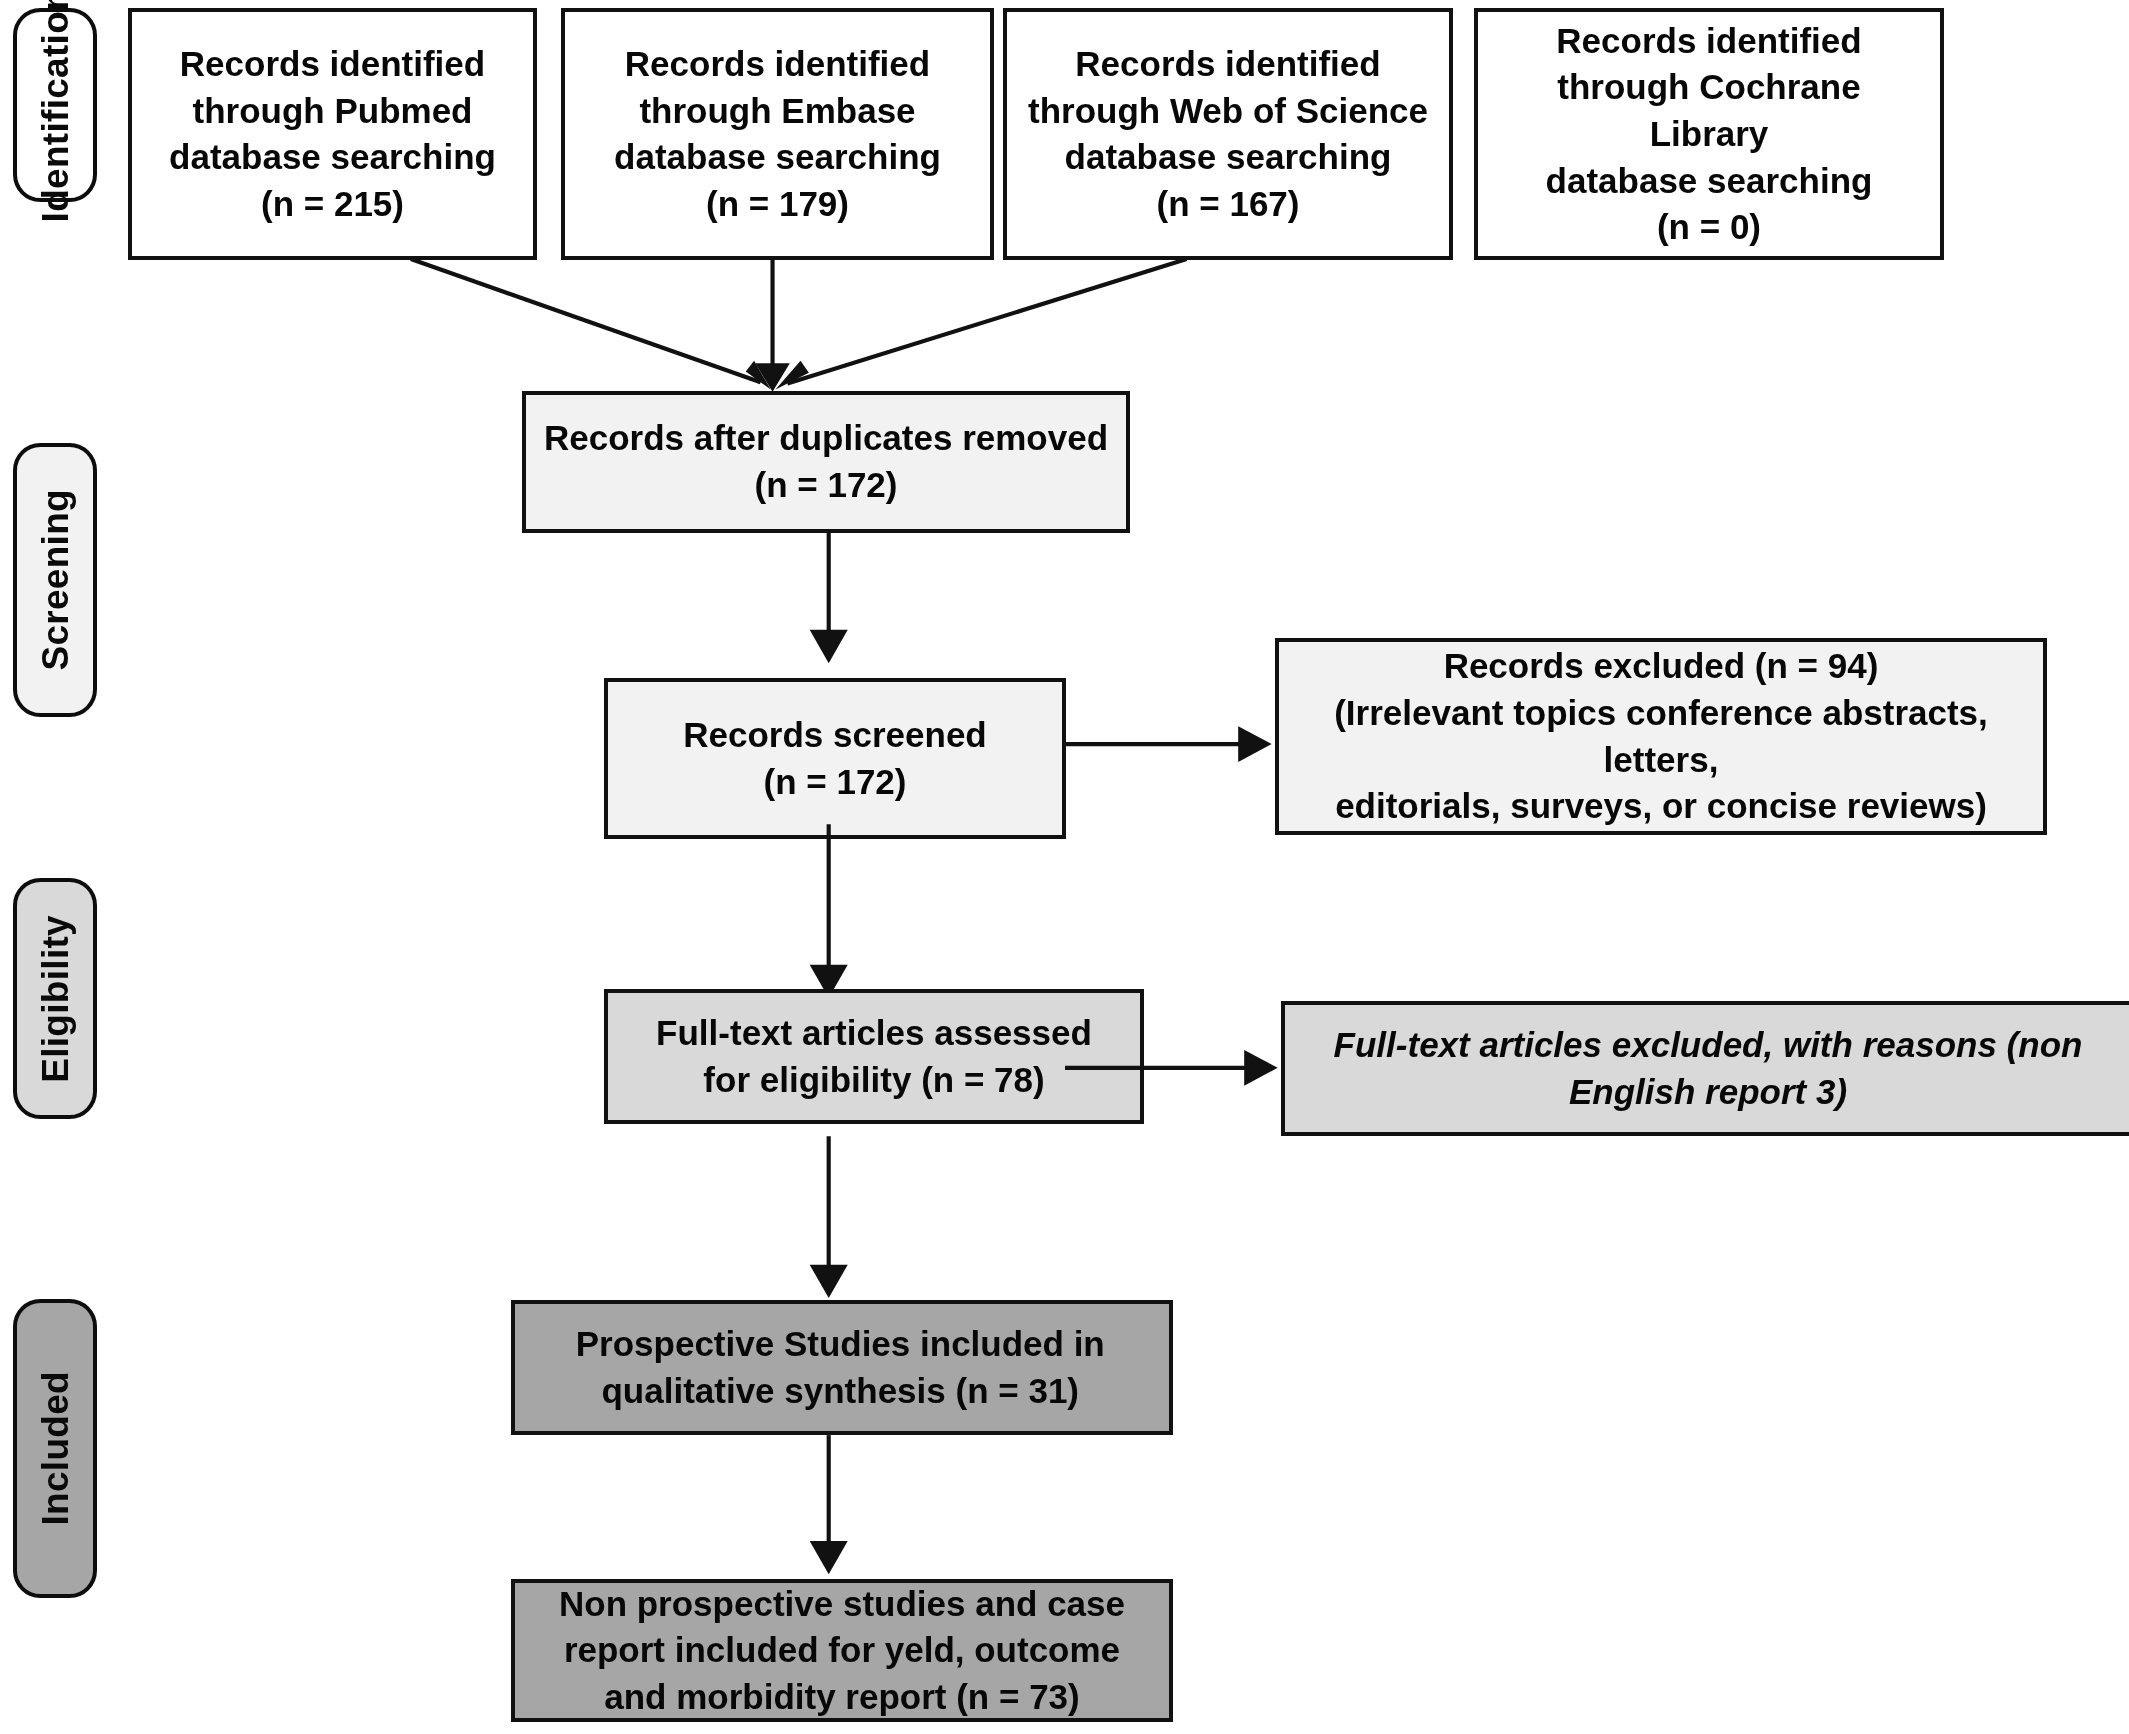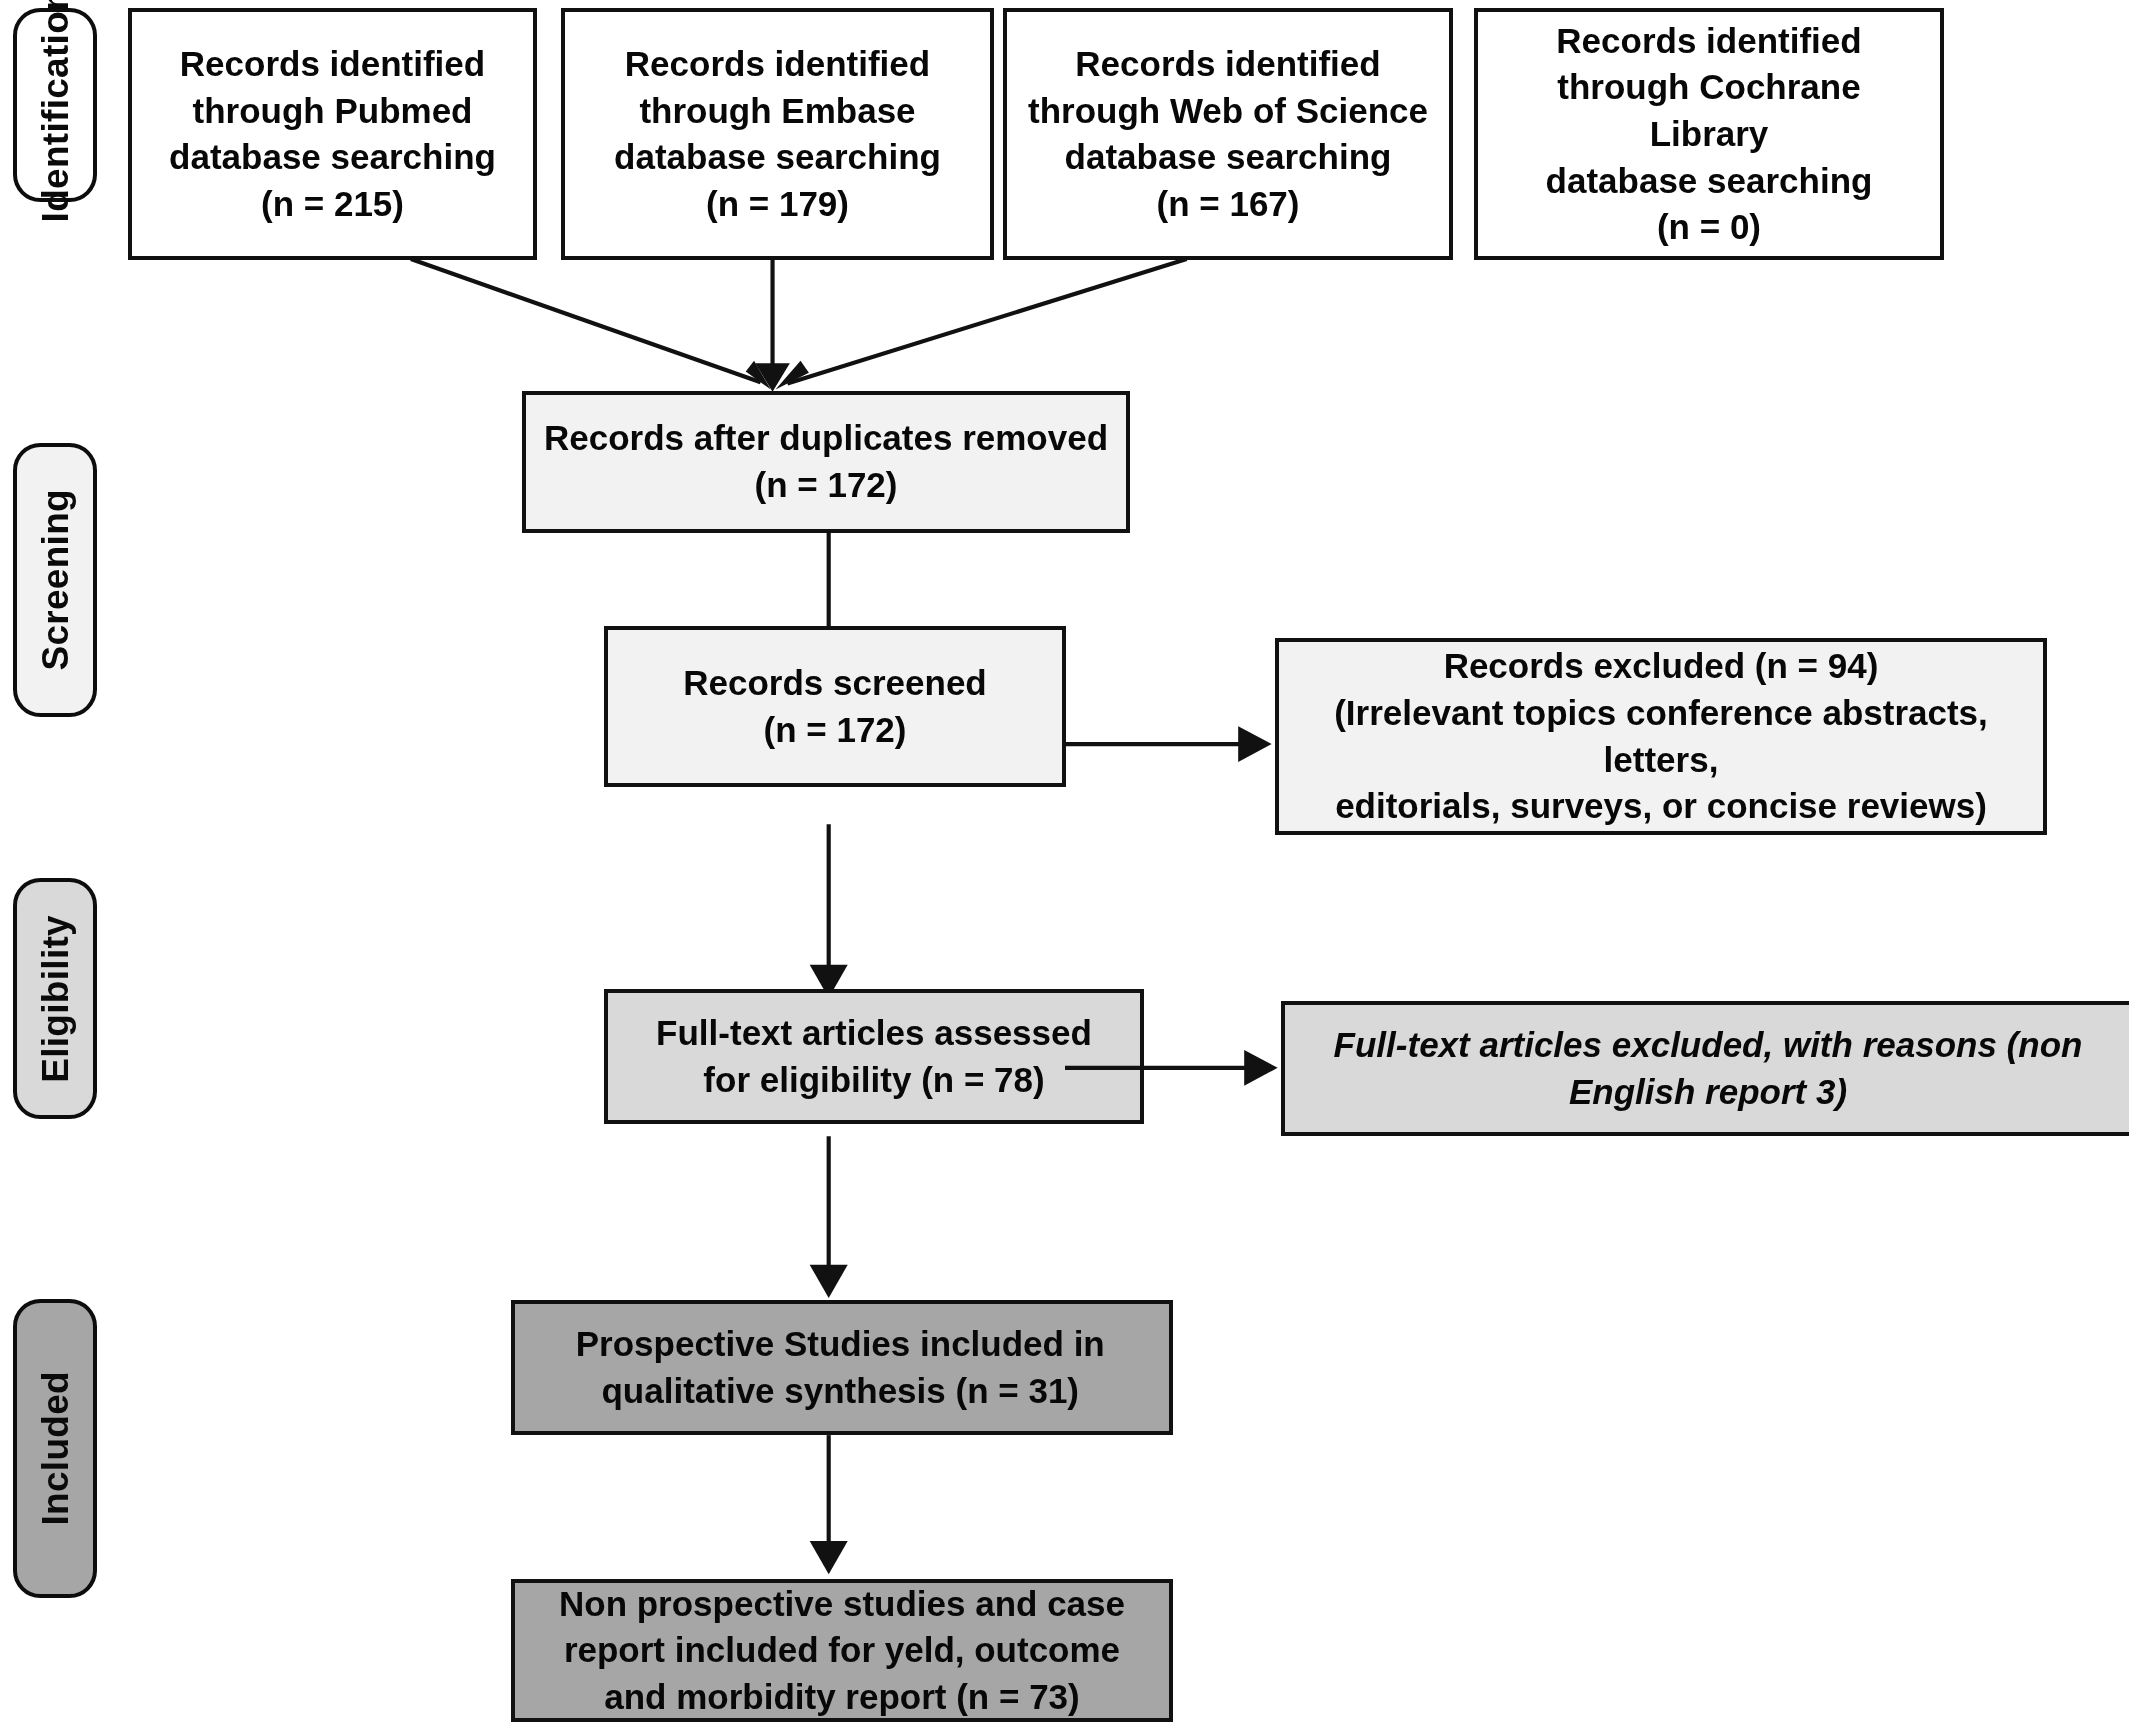--- a/index.html
+++ b/index.html
@@ -127,21 +127,21 @@
 (n = 172)</span>
   </div>
 
   <div class="conn" style="left:793px; top:531px; width:119px; height:137px;">
     <svg width="119" height="137" viewBox="0 0 200 230">
       <path d="M 60 0 L 60 178" stroke="#111111" stroke-width="7" fill="none"></path>
       <polygon points="60,222 28,166 92,166" fill="#111111"></polygon>
     </svg>
   </div>
 
-  <div class="node fill-g1" style="left:604px; top:626px; width:462px; height:161px;">
+  <div class="node fill-g1" style="left:604px; top:678px; width:462px; height:161px;">
     <span class="ntext">Records screened
 (n = 172)</span>
   </div>
 
   <div class="conn" style="left:1065px; top:723px; width:221px; height:72px;">
     <svg width="221" height="72" viewBox="0 0 370 120">
       <path d="M 0 35 L 300 35" stroke="#111111" stroke-width="7" fill="none"></path>
       <polygon points="346,35 290,5 290,65" fill="#111111"></polygon>
     </svg>
   </div>

